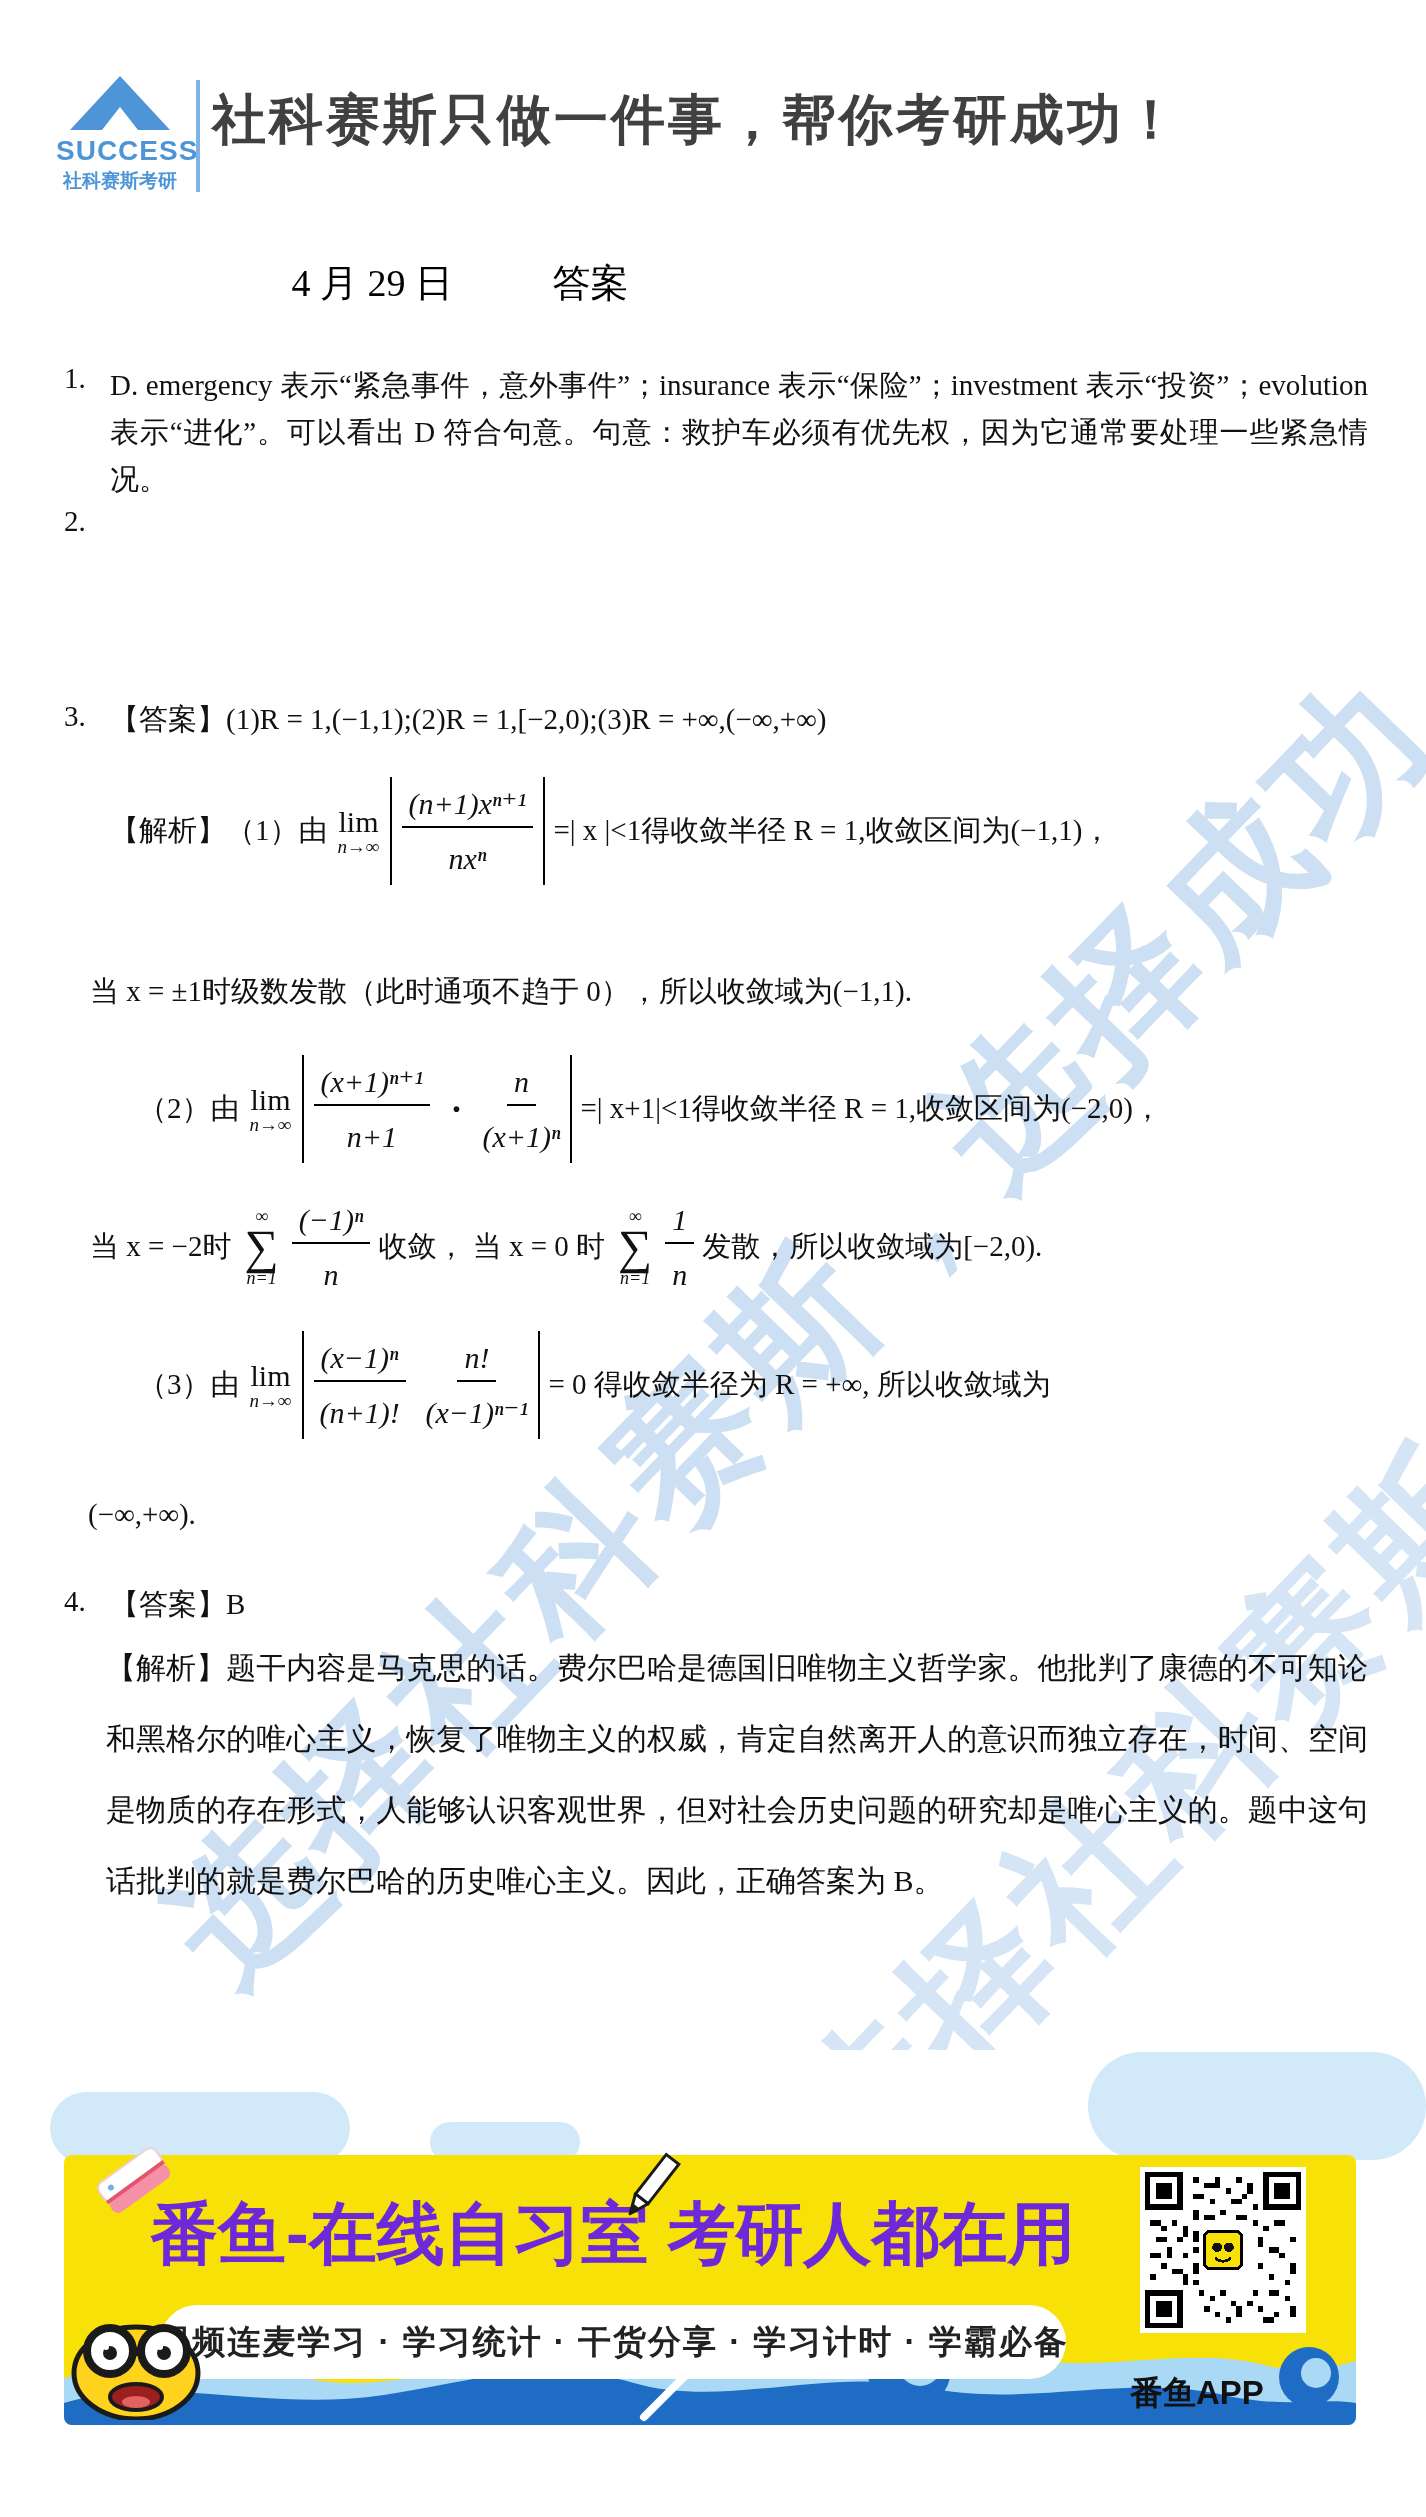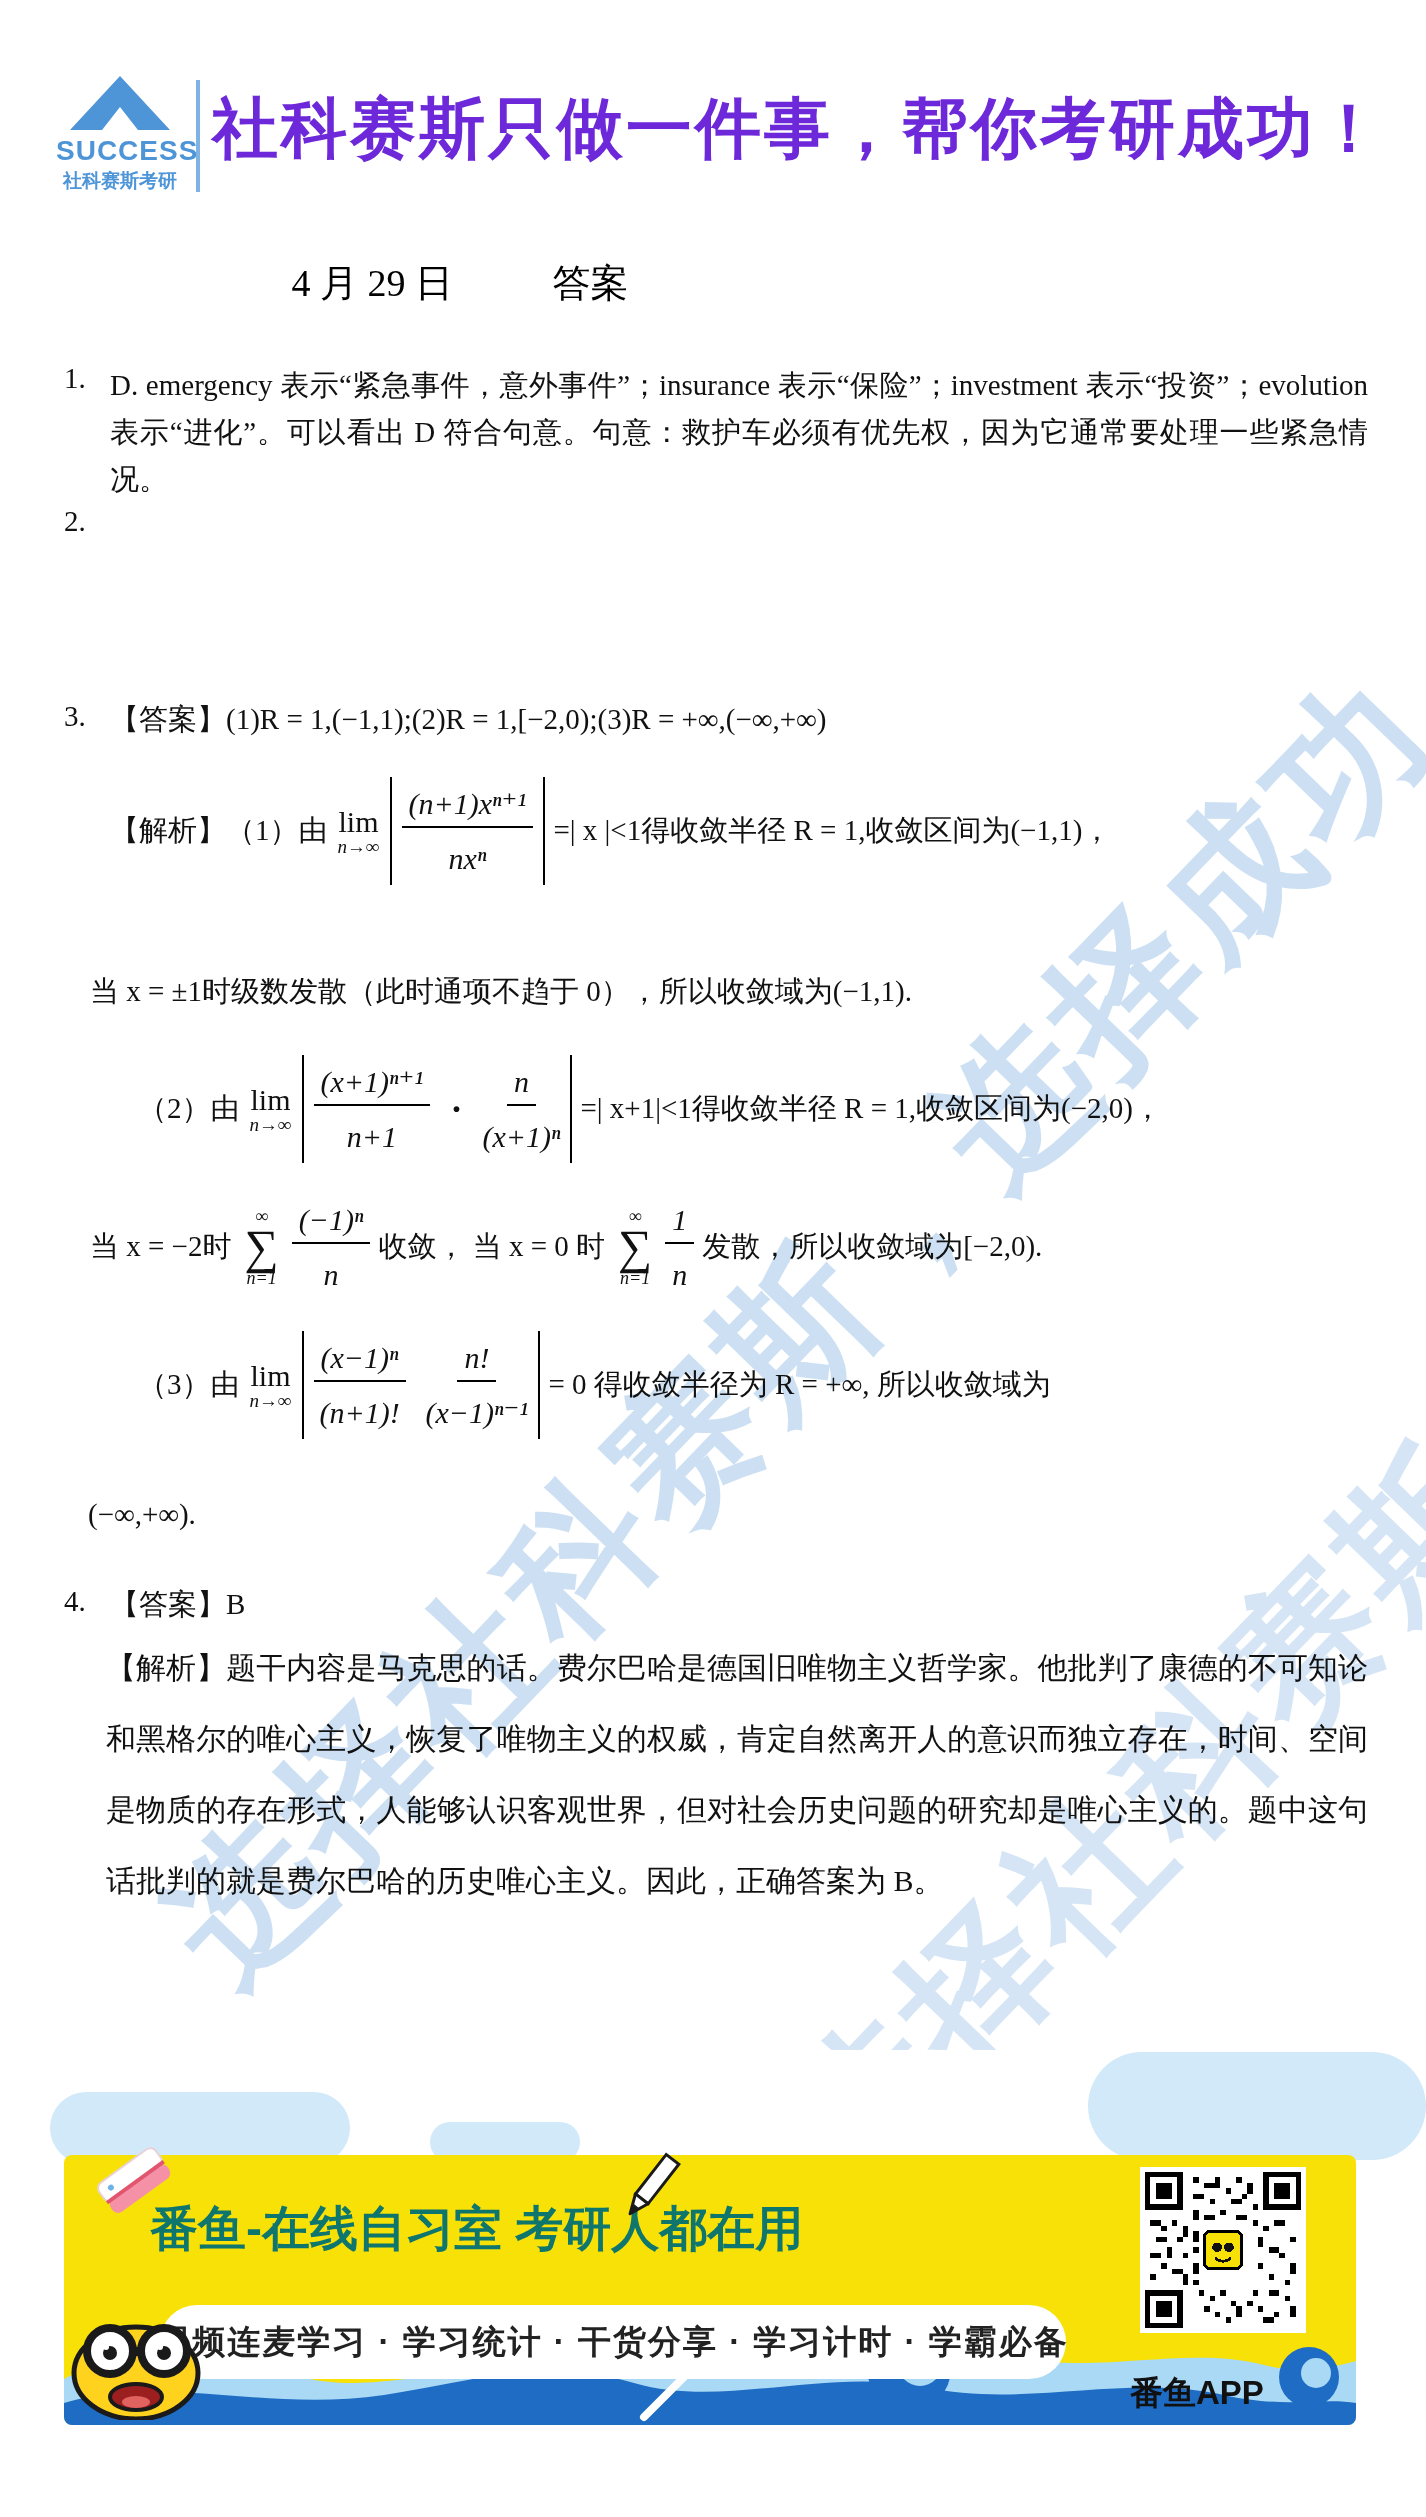--- a/index.html
+++ b/index.html
@@ -7,21 +7,21 @@
         font-family:"Liberation Serif","DejaVu Serif",serif;color:#111;}
 
   
   .logo{position:absolute;left:56px;top:74px;width:128px;text-align:center;
         color:#4e95d8;font-family:"Liberation Sans","DejaVu Sans",sans-serif;}
   .logo-title{font-size:28px;font-weight:700;letter-spacing:1px;line-height:1.05;}
   .logo-sub{font-size:19px;font-weight:700;margin-top:3px;}
   .divider{position:absolute;left:196px;top:80px;width:4px;height:112px;background:#7fb3e3;}
   .slogan{position:absolute;left:212px;top:84px;white-space:nowrap;
           font-family:Liberation Mono, monospace;
-          font-size:66px;font-weight:900;letter-spacing:3px;color:#6d28d9;}
+          font-size:54px;font-weight:900;letter-spacing:3px;color:#404040;}
 
   
   .page-title{position:absolute;left:0;top:258px;width:920px;text-align:center;font-size:38px;color:#000;}
   .title-date{margin-right:90px;}
 
   
   .qnum{position:absolute;left:64px;font-size:29px;}
   .qtext{position:absolute;left:110px;width:1258px;font-size:29px;line-height:47px;text-align:justify;}
   .qline{position:absolute;font-size:29px;white-space:nowrap;}
 
@@ -48,21 +48,21 @@
       font-size:150px;font-weight:700;letter-spacing:8px;color:#9cc3e8;opacity:0.5;}
   .wm1{left:-70px;top:1230px;transform:rotate(-46deg);}
   .wm2{left:550px;top:1430px;transform:rotate(-46deg);opacity:0.42;}
 
   
   .cloud{position:absolute;background:#d2e9f9;border-radius:80px;}
 
   
   .banner{position:absolute;left:64px;top:2155px;width:1292px;height:270px;
           background:#F8E106;border-radius:8px;font-family:"Liberation Sans","DejaVu Sans",sans-serif;}
-  .banner-headline{position:absolute;left:86px;top:42px;font-size:48px;font-weight:900;color:#0f766e;white-space:nowrap;letter-spacing:0;}
+  .banner-headline{position:absolute;left:86px;top:34px;font-size:68px;font-weight:900;color:#6d28d9;white-space:nowrap;letter-spacing:0;}
   .banner-pill{position:absolute;left:96px;top:150px;width:906px;height:74px;background:#ffffff;border-radius:40px;
                display:flex;align-items:center;justify-content:center;z-index:2;}
   .banner-pill span{font-size:33px;font-weight:700;color:#222;letter-spacing:2px;white-space:nowrap;}
   .qr-box{position:absolute;left:1076px;top:12px;width:166px;height:166px;background:#ffffff;padding:5px;box-sizing:border-box;z-index:4;}
   .qr-label{position:absolute;left:1066px;top:216px;width:186px;font-size:33px;font-weight:900;color:#111;z-index:4;}
   .waves{position:absolute;left:0;bottom:0;width:1292px;height:108px;z-index:1;border-radius:0 0 8px 8px;}
   .eraser{position:absolute;left:34px;top:4px;transform:rotate(-36deg);z-index:3;}
   .pencil{position:absolute;left:574px;top:-6px;transform:rotate(38deg);z-index:3;}
   .fish{position:absolute;left:6px;top:140px;z-index:5;}
 </style>

